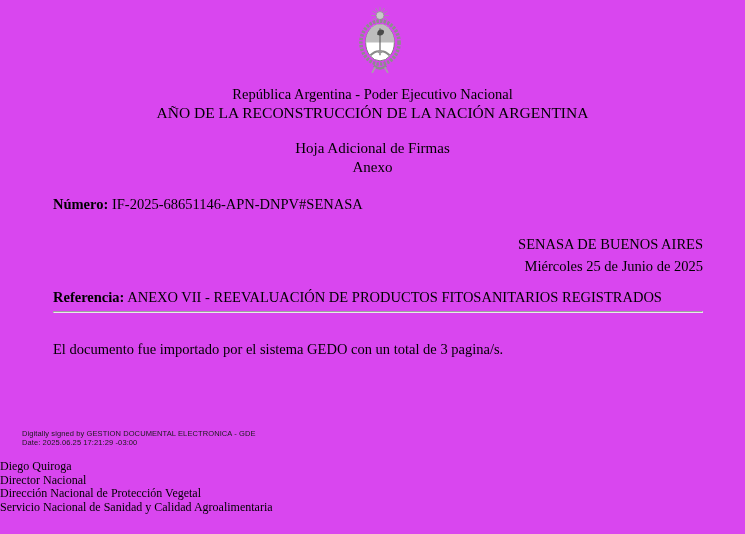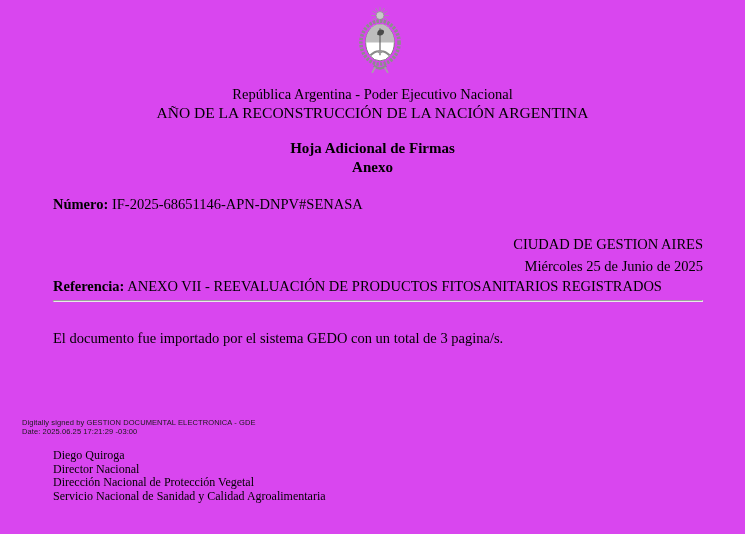--- a/index.html
+++ b/index.html
@@ -29,40 +29,41 @@
     line-height: 17px;
   }
   .header-line2 {
     text-align: center;
     font-size: 15.5px;
     line-height: 19px;
   }
   .doc-title {
     margin-top: 17px;
     text-align: center;
-    font-weight: bold;
+    font-weight: normal;
     font-size: 15px;
     line-height: 18.5px;
   }
   .numero-line {
     margin-top: 19px;
     padding-left: 53px;
     padding-right: 42px;
     font-size: 14.5px;
     line-height: 18px;
   }
   .numero-line .lbl { font-weight: bold; text-align: center; }
   .place-date {
     margin-top: 21px;
     padding-right: 42px;
     text-align: right;
     font-size: 14.5px;
     line-height: 21.5px;
   }
   .referencia-line {
+    margin-top: 11px;
     padding-left: 53px;
     padding-right: 42px;
     font-size: 14.5px;
     line-height: 18px;
   }
   .referencia-line .lbl { font-weight: bold; }
   .rule {
     margin: 5px 42px 0 53px;
     height: 2px;
     border: 1px solid #9e9e9e;
@@ -82,21 +83,20 @@
     margin-top: 71px;
     padding-left: 22px;
     font-family: "Liberation Sans", "DejaVu Sans", sans-serif;
     font-size: 7.5px;
     line-height: 9px;
     color: #1a1a1a;
     letter-spacing: 0.1px;
   }
   .signer {
     margin-top: 13px;
-    padding-left: 53px;
     font-size: 12px;
     line-height: 13.5px;
   }
 </style>
 </head>
 <body>
 
 <div class="page">
 
   <div class="emblem-wrap">
@@ -141,21 +141,21 @@
     <div>Hoja Adicional de Firmas</div>
     <div>Anexo</div>
   </div>
 
   <div class="numero-line">
     <span class="lbl">Número:</span>
     <span>IF-2025-68651146-APN-DNPV#SENASA</span>
   </div>
 
   <div class="place-date">
-    <div>CIUDAD DE GESTION AIRES</div>
+    <div>SENASA DE BUENOS AIRES</div>
     <div>Miércoles 25 de Junio de 2025</div>
   </div>
 
   <div class="referencia-line">
     <span class="lbl">Referencia:</span>
     <span>ANEXO VII - REEVALUACIÓN DE PRODUCTOS FITOSANITARIOS REGISTRADOS</span>
   </div>
 
   <div class="rule"></div>
 

